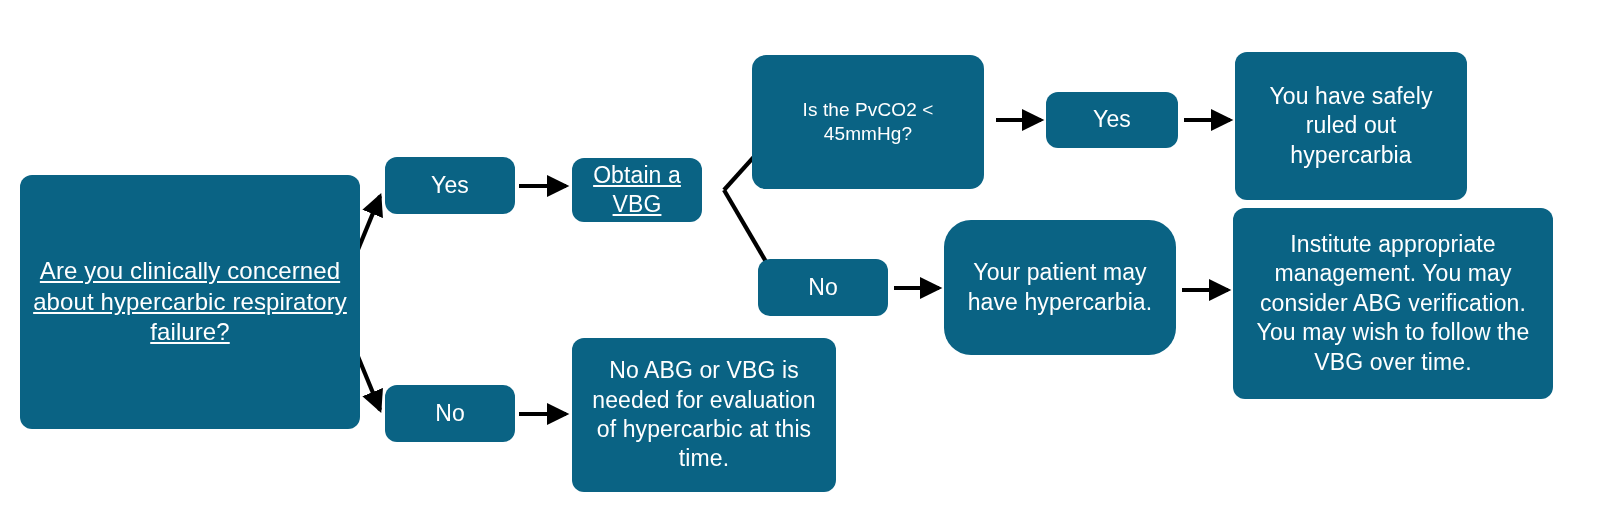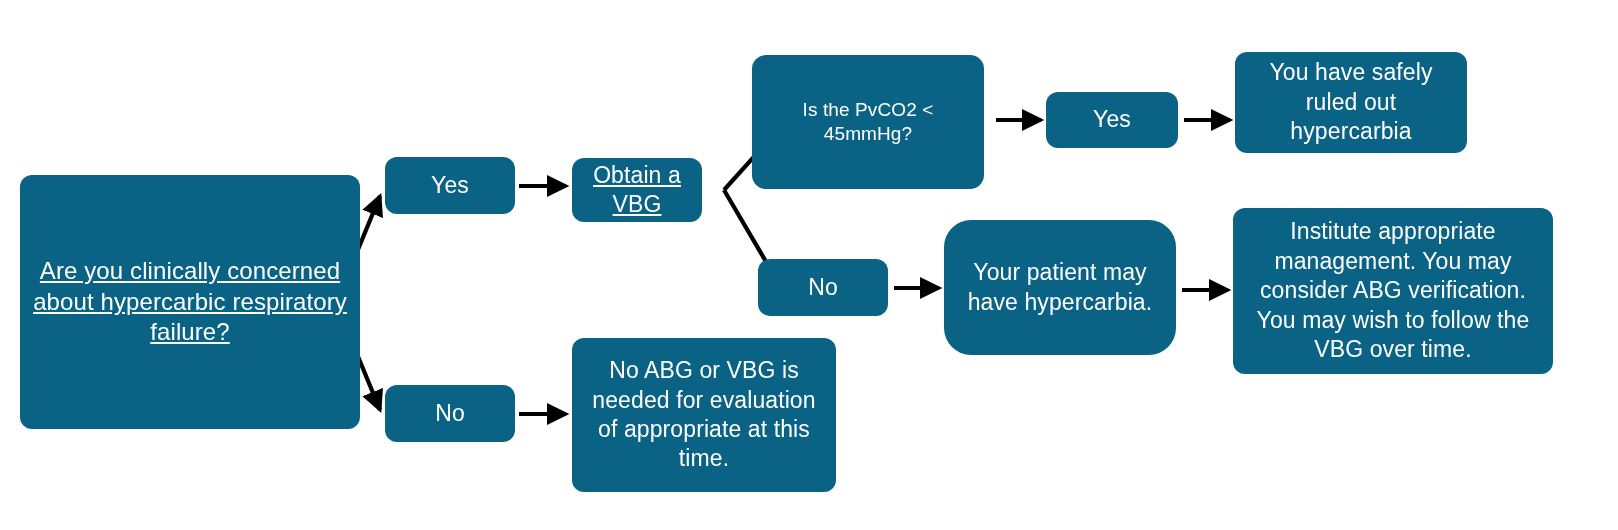--- a/index.html
+++ b/index.html
@@ -44,22 +44,22 @@
   
   #node-root        { left: 20px;   top: 175px; width: 340px; height: 254px; font-size: 24px; text-decoration: underline; }
   #node-yes-top     { left: 385px;  top: 157px; width: 130px; height: 57px;  font-size: 23px; }
   #node-no-bottom   { left: 385px;  top: 385px; width: 130px; height: 57px;  font-size: 23px; }
   #node-obtain-vbg  { left: 572px;  top: 158px; width: 130px; height: 64px;  font-size: 23px; text-decoration: underline; }
   #node-no-abg      { left: 572px;  top: 338px; width: 264px; height: 154px; font-size: 23px; }
   #node-pvco2       { left: 752px;  top: 55px;  width: 232px; height: 134px; font-size: 19px; border-radius: 14px; }
   #node-no-mid      { left: 758px;  top: 259px; width: 130px; height: 57px;  font-size: 23px; }
   #node-yes-right   { left: 1046px; top: 92px;  width: 132px; height: 56px;  font-size: 23px; }
   #node-patient-may { left: 944px;  top: 220px; width: 232px; height: 135px; font-size: 23px; border-radius: 27px; }
-  #node-ruled-out   { left: 1235px; top: 52px;  width: 232px; height: 101px; font-size: 23px; }
-  #node-institute   { left: 1233px; top: 208px; width: 320px; height: 166px; font-size: 23px; }
+  #node-ruled-out   { left: 1235px; top: 52px;  width: 232px; height: 148px; font-size: 23px; }
+  #node-institute   { left: 1233px; top: 208px; width: 320px; height: 191px; font-size: 23px; }
 </style>
 </head>
 <body>
 
 <div id="canvas">
 
   <svg class="arrows" viewBox="0 0 1618 530" xmlns="http://www.w3.org/2000/svg">
     <defs>
       <marker id="arrowhead" markerWidth="6" markerHeight="6" refX="4.6" refY="3" orient="auto" markerUnits="strokeWidth">
         <path d="M0,0.35 L5.4,3 L0,5.65 Z" fill="#000000"></path>
@@ -108,21 +108,21 @@
   </svg>
 
   <div class="node" id="node-root">Are you clinically concerned about hypercarbic respiratory failure?</div>
 
   <div class="node" id="node-yes-top">Yes</div>
 
   <div class="node" id="node-no-bottom">No</div>
 
   <div class="node" id="node-obtain-vbg">Obtain a VBG</div>
 
-  <div class="node" id="node-no-abg">No ABG or VBG is needed for evaluation of appropriate at this time.</div>
+  <div class="node" id="node-no-abg">No ABG or VBG is needed for evaluation of hypercarbic at this time.</div>
 
   <div class="node" id="node-pvco2">Is the PvCO2 &lt; 45mmHg?</div>
 
   <div class="node" id="node-no-mid">No</div>
 
   <div class="node" id="node-yes-right">Yes</div>
 
   <div class="node" id="node-patient-may">Your patient may have hypercarbia.</div>
 
   <div class="node" id="node-ruled-out">You have safely ruled out hypercarbia</div>

